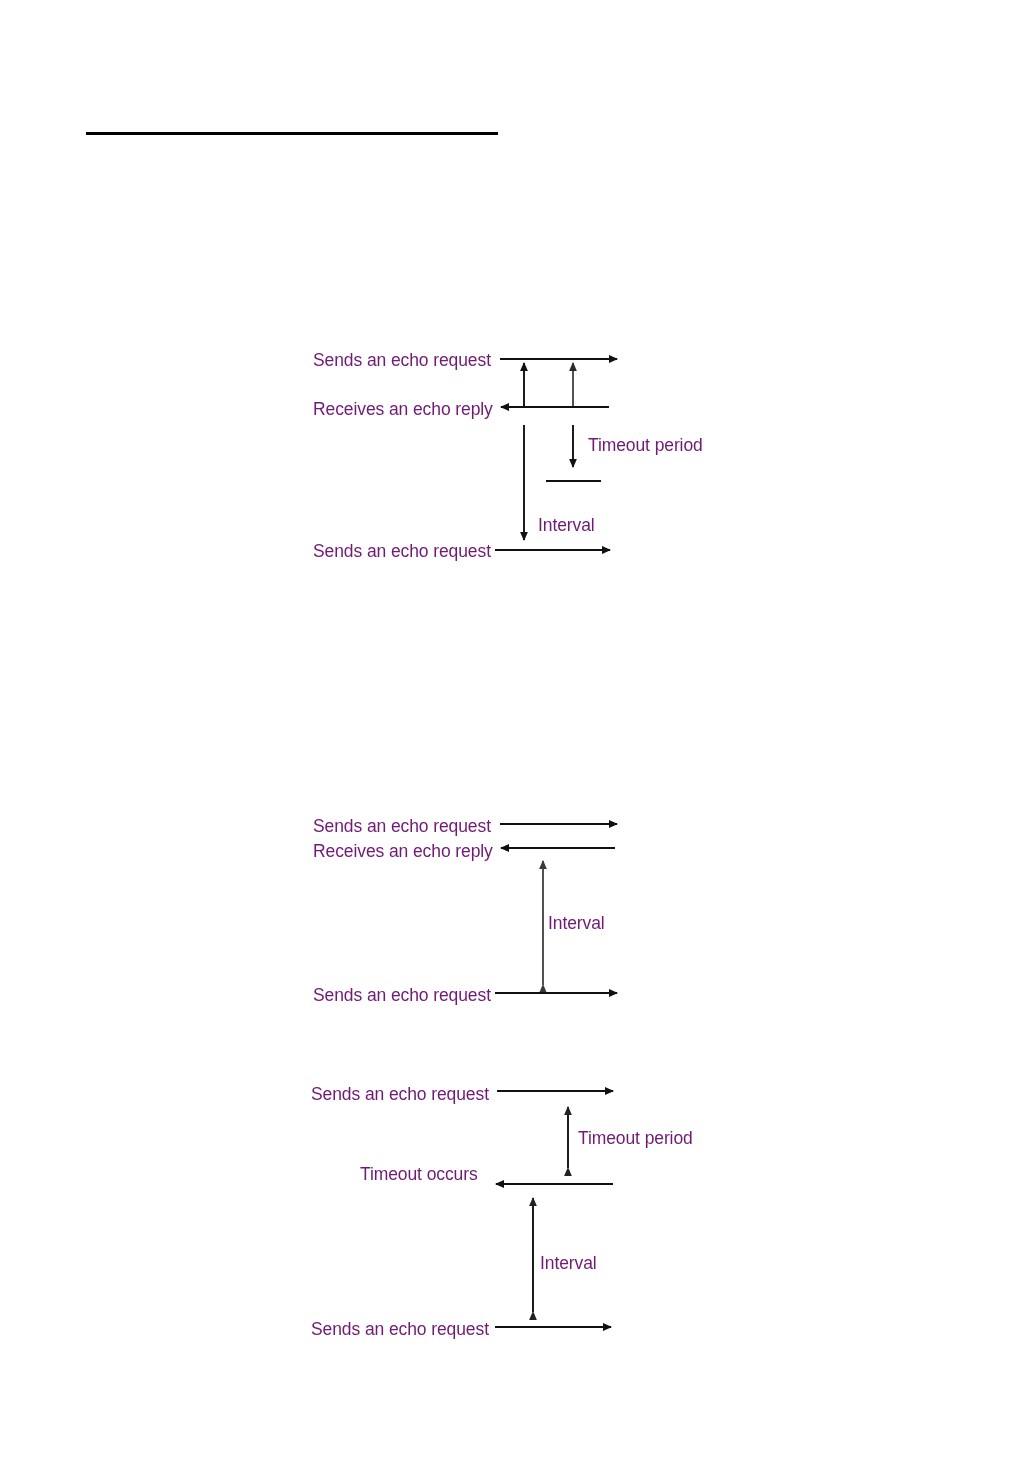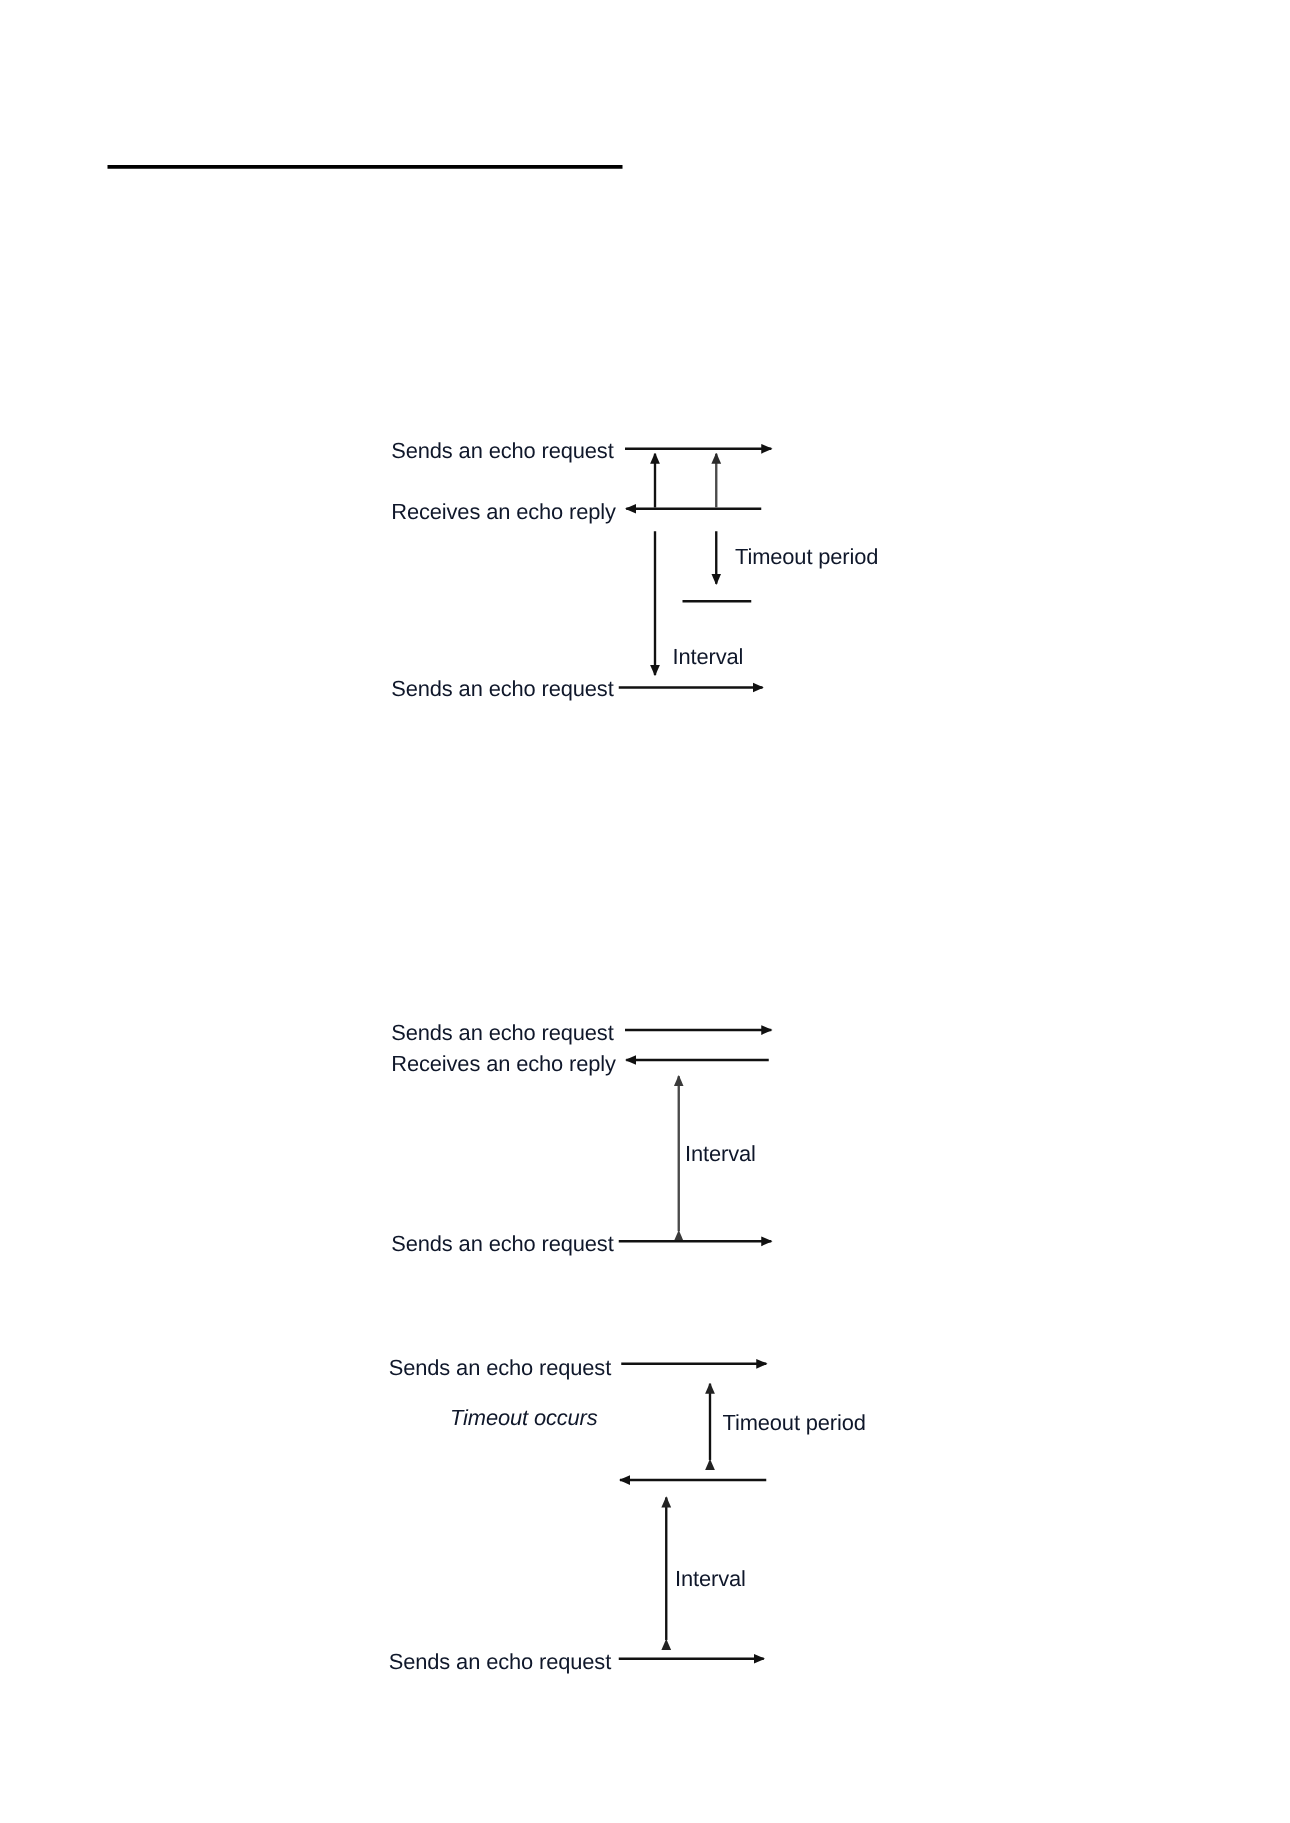--- a/index.html
+++ b/index.html
@@ -21,21 +21,21 @@
   }
   .rule {
     position: absolute;
     background: #000000;
   }
   .label {
     position: absolute;
     font-family: "Liberation Sans", sans-serif;
     font-size: 17.5px;
     line-height: 20px;
-    color: #0f172a;
+    color: #701a75;
     white-space: nowrap;
     letter-spacing: -0.1px;
   }
   .diagram {
     position: absolute;
   }
   svg.arrows {
     position: absolute;
     left: 0;
     top: 0;
@@ -146,21 +146,21 @@
       <line class="arrow-line" x1="495" y1="993" x2="617" y2="993" marker-end="url(#ah-r-d2)"></line>
     </svg>
   </div>
 
   <div class="diagram" style="left:0px; top:0px; width:1032px; height:1458px;">
 
     <span class="label" style="left:311px; top:1084px;">Sends an echo request</span>
 
     <span class="label" style="left:578px; top:1128px;">Timeout period</span>
 
-    <span class="label" style="left:360px; top:1124px;font-style:italic;">Timeout occurs</span>
+    <span class="label" style="left:360px; top:1164px;">Timeout occurs</span>
 
     <span class="label" style="left:540px; top:1253px;">Interval</span>
 
     <span class="label" style="left:311px; top:1319px;">Sends an echo request</span>
 
     <svg class="arrows" width="1032" height="1458" xmlns="http://www.w3.org/2000/svg">
       <defs>
         <marker id="ah-r-d3" markerWidth="9" markerHeight="9" refX="8" refY="4.5" orient="auto" markerUnits="userSpaceOnUse">
           <path d="M0,0.6 L9,4.5 L0,8.4 Z" fill="#111111"></path>
         </marker>

